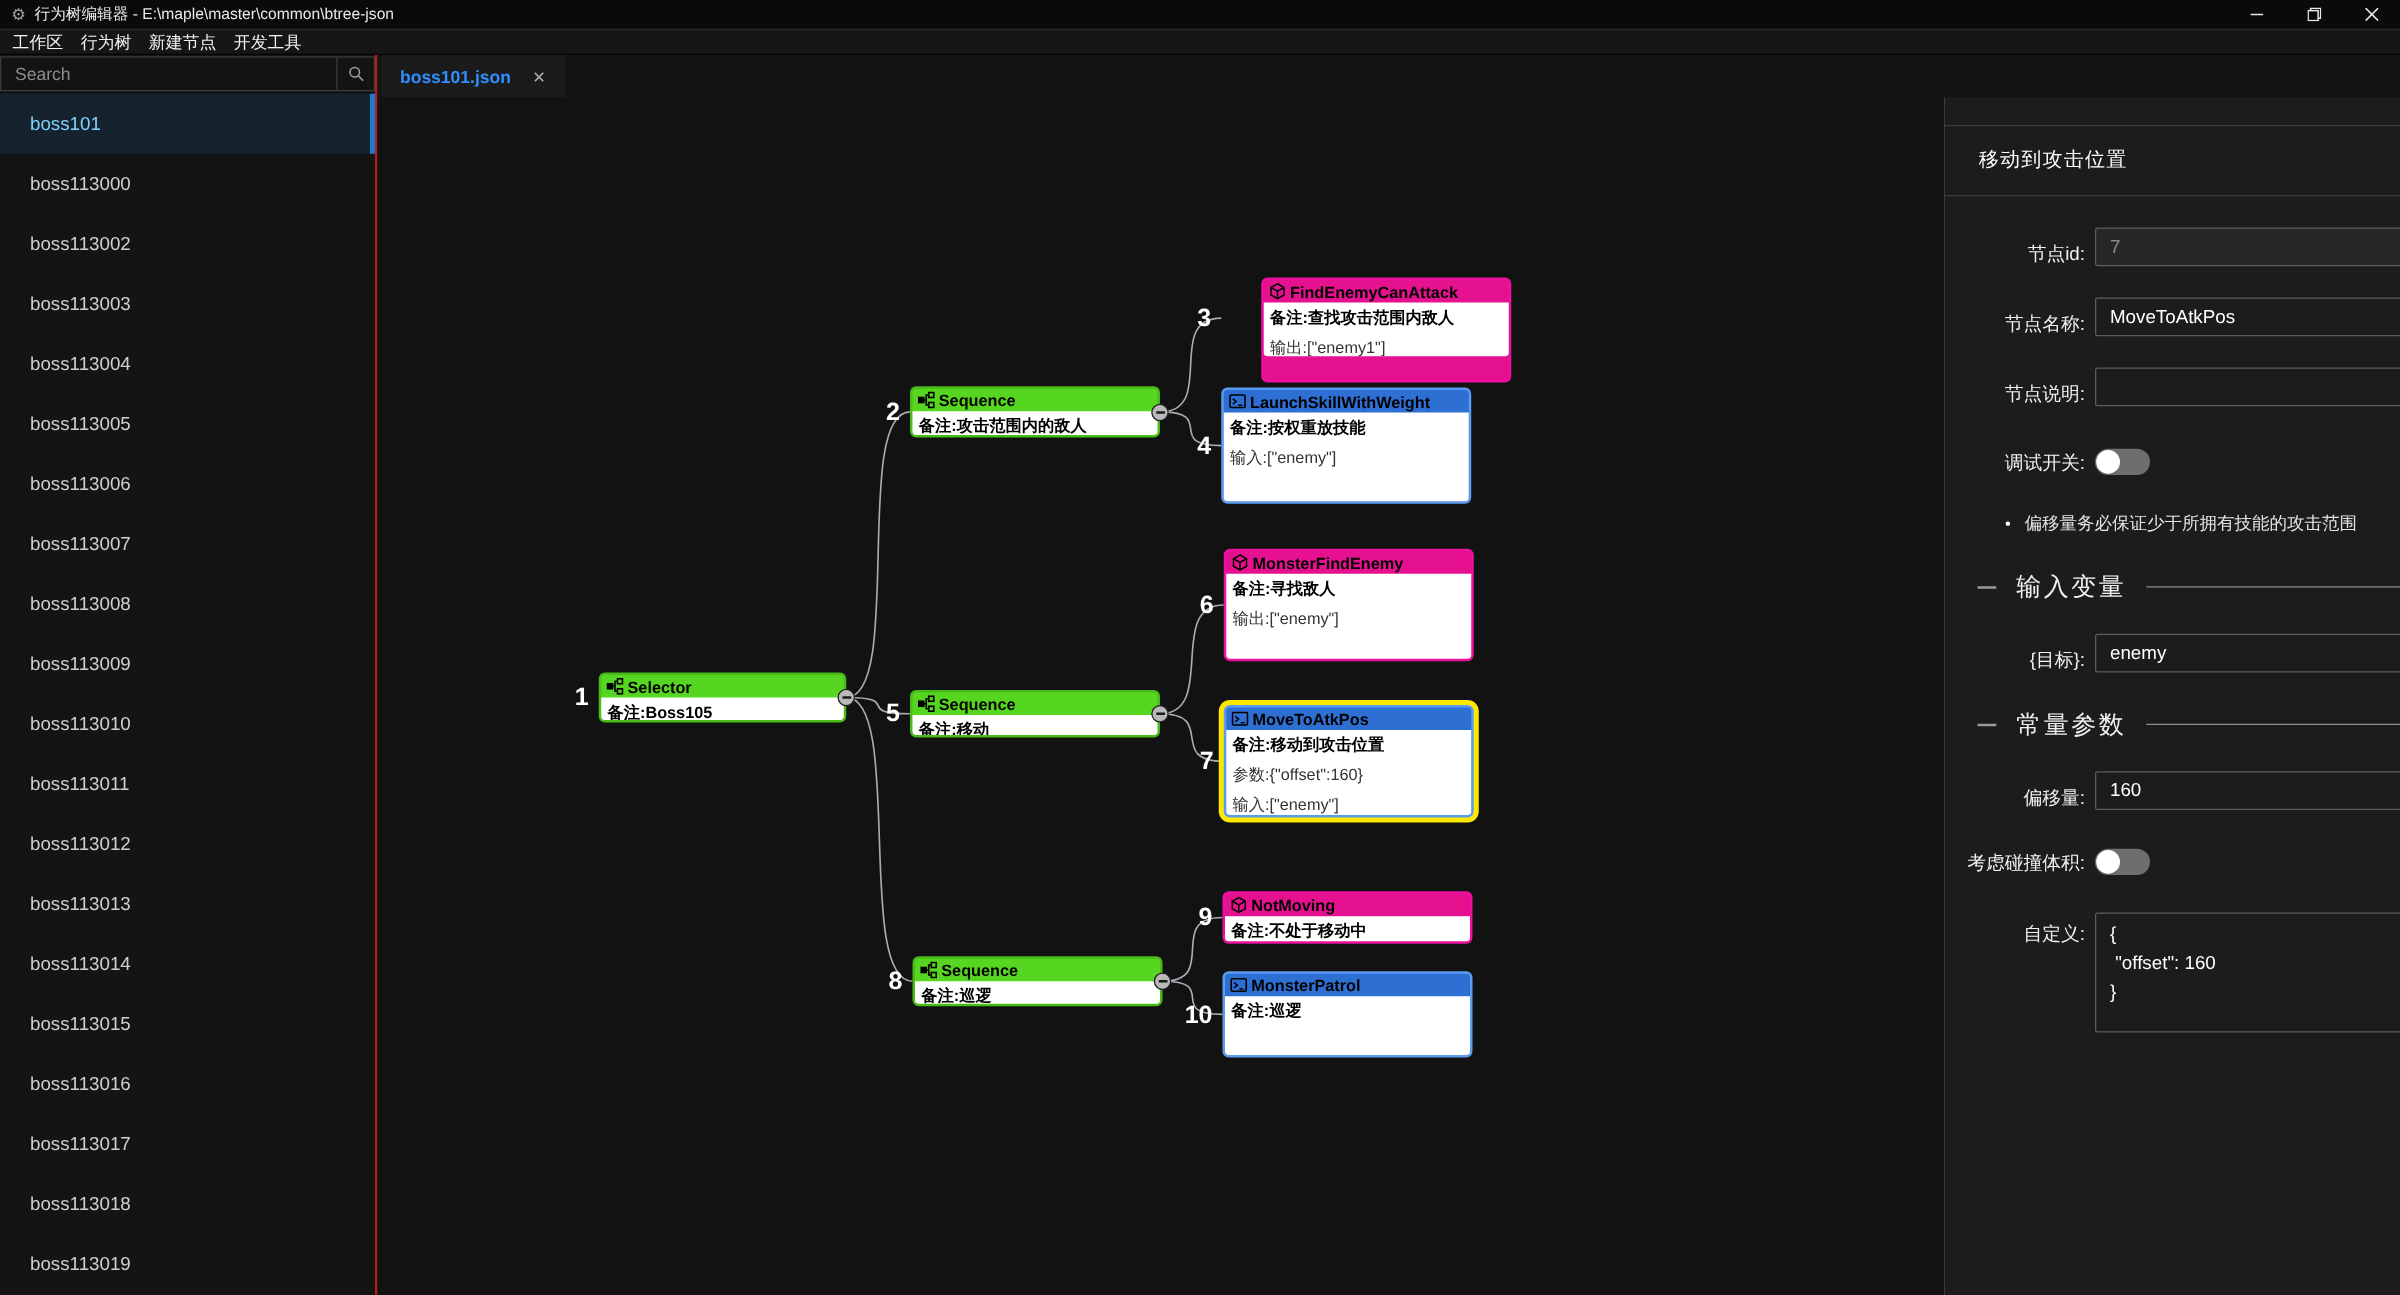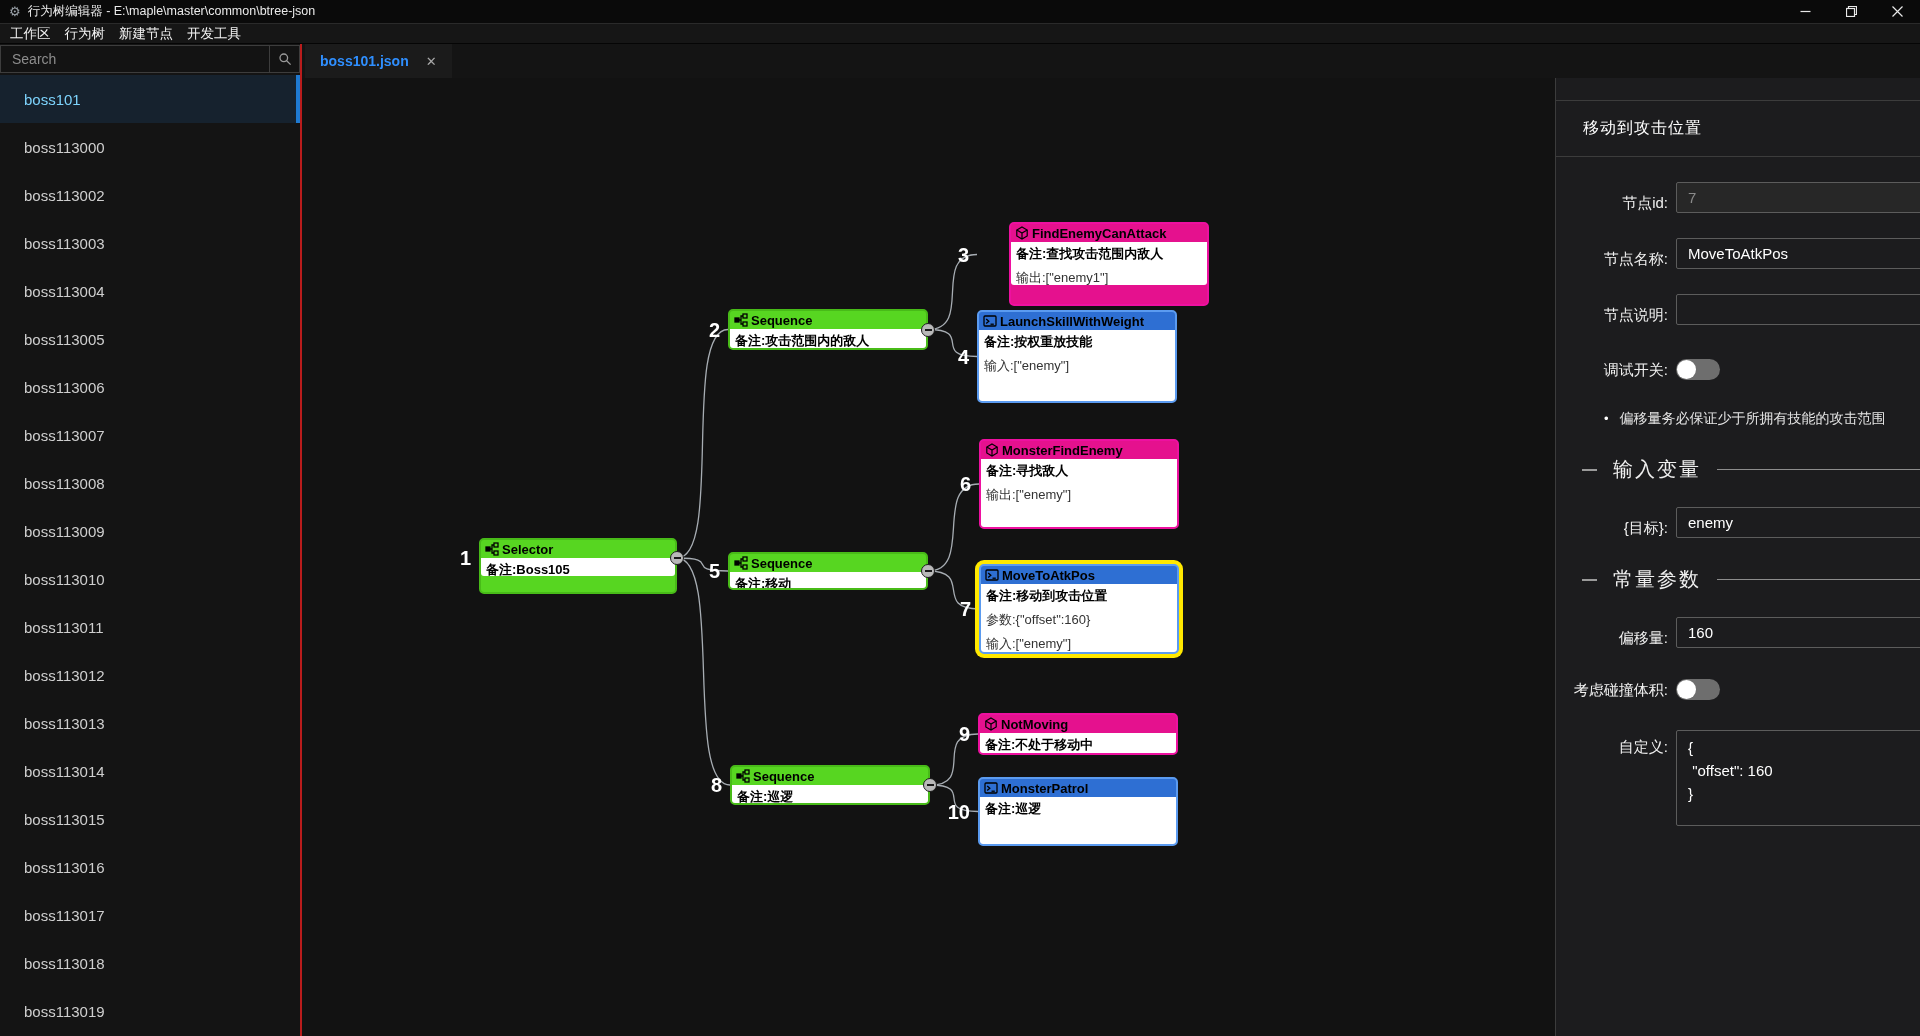--- a/index.html
+++ b/index.html
@@ -184,21 +184,21 @@
             <path d="M 375 480 C 421 480, 380 251.5, 426 251.5" fill="none" stroke="#a7adb3" stroke-width="1.3"></path>
             <path d="M 375 480 C 421 480, 380 493, 426 493" fill="none" stroke="#a7adb3" stroke-width="1.3"></path>
             <path d="M 375 480 C 421 480, 382 707, 428 707" fill="none" stroke="#a7adb3" stroke-width="1.3"></path>
             <path d="M 626 251.5 C 672 251.5, 629 176.5, 675 176.5" fill="none" stroke="#a7adb3" stroke-width="1.3"></path>
             <path d="M 626 251.5 C 672 251.5, 629 278.5, 675 278.5" fill="none" stroke="#a7adb3" stroke-width="1.3"></path>
             <path d="M 626 493 C 672 493, 631 406, 677 406" fill="none" stroke="#a7adb3" stroke-width="1.3"></path>
             <path d="M 626 493 C 672 493, 631 531, 677 531" fill="none" stroke="#a7adb3" stroke-width="1.3"></path>
             <path d="M 628 707 C 674 707, 630 656, 676 656" fill="none" stroke="#a7adb3" stroke-width="1.3"></path>
             <path d="M 628 707 C 674 707, 630 733.5, 676 733.5" fill="none" stroke="#a7adb3" stroke-width="1.3"></path>
           </svg>
-          <div class="bt-node" style="left: 177px; top: 460px; width: 198px; height: 56px; border-color: rgb(72, 187, 24); background: rgb(87, 214, 33);">
+          <div class="bt-node" style="left: 177px; top: 460px; width: 198px; height: 40px; border-color: rgb(72, 187, 24); background: rgb(87, 214, 33);">
             <div class="bt-hdr">
               <svg width="14" height="14" viewBox="0 0 14 14">
                 <g fill="none" stroke="#000" stroke-width="1.3">
                   <rect x="1" y="5" width="4" height="4" fill="#000"></rect>
                   <rect x="9" y="1" width="4" height="4"></rect>
                   <rect x="9" y="9" width="4" height="4"></rect>
                   <path d="M5 7 h2 V3 h2 M7 7 v4 h2"></path>
                 </g>
               </svg>
               <span>Selector</span>

